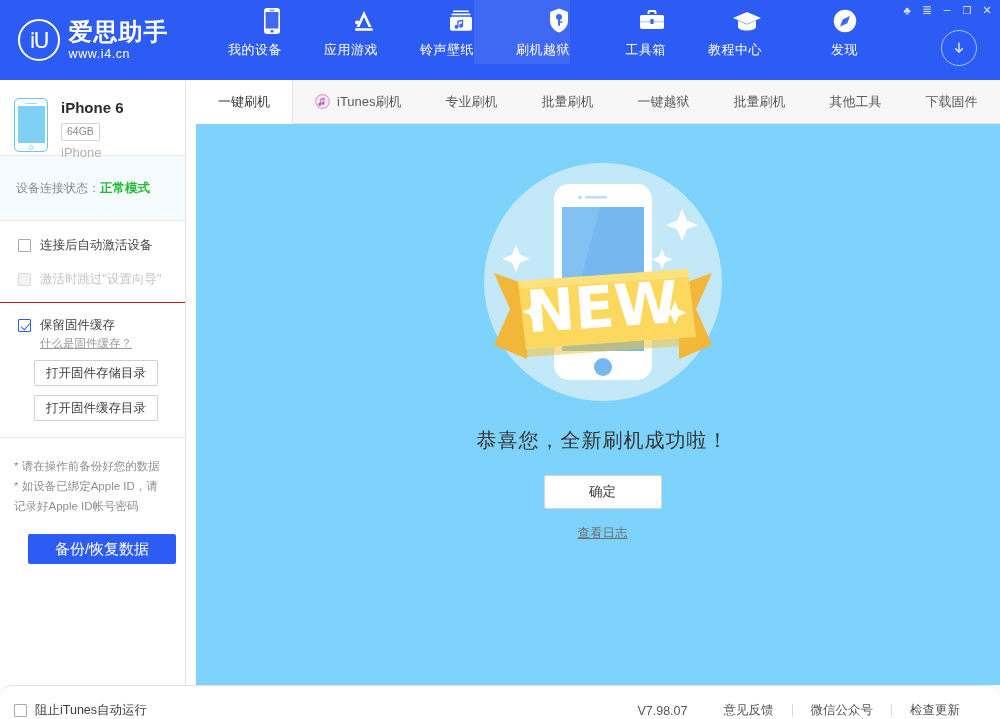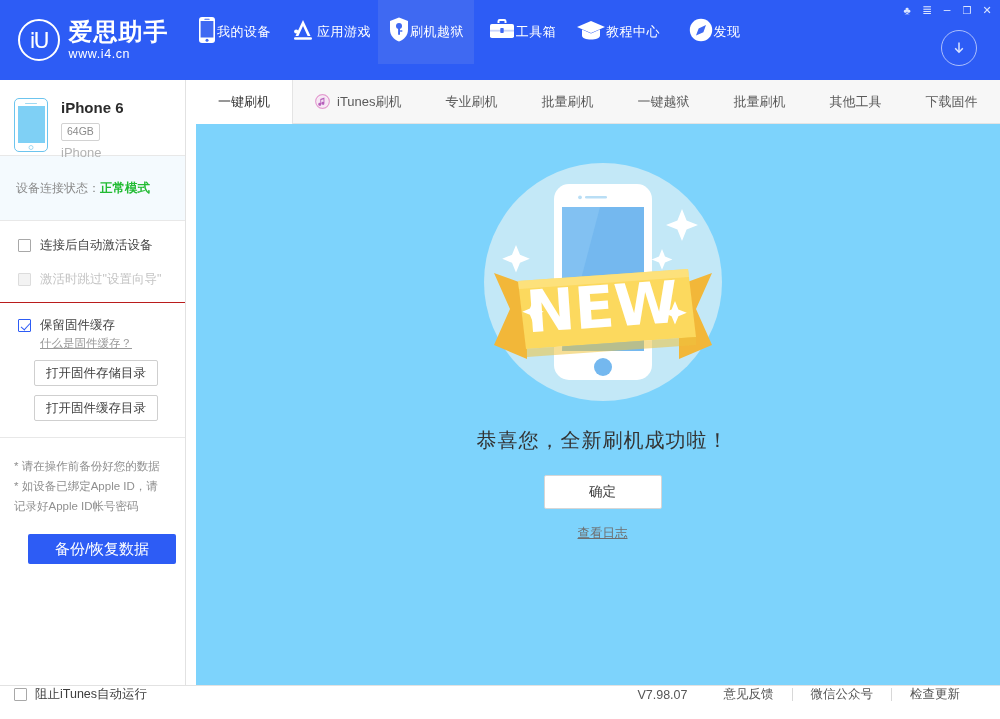--- a/index.html
+++ b/index.html
@@ -45,22 +45,22 @@
     color: #ffffff; font-size: 12.5px; letter-spacing: 0.6px;
     line-height: 1.3; margin-top: 1px;
   }
 
   .nav {
     position: absolute; left: 186px; top: 0;
     height: 80px; display: flex; align-items: stretch;
   }
   .nav-item {
     width: 96px; height: 64px;
-    display: flex; 
-    align-items: center; justify-content: center;
+    display: flex; flex-direction: column;
+    align-items: flex-end; justify-content: center;
     cursor: pointer;
   }
   .nav-item.active { background: #3f69f2; }
   .nav-icon {
     height: 30px; display: flex; align-items: center; justify-content: center;
     margin-bottom: 5px;
   }
   .nav-label {
     color: #ffffff; font-size: 13px; letter-spacing: 0.5px;
   }
@@ -219,21 +219,21 @@
   .log-link {
     margin-top: 16px; font-size: 12.5px; color: #6e6e6e;
     text-decoration: underline; cursor: pointer;
   }
 
   
   .statusbar {
     position: absolute; left: 0; top: 685px;
     width: 1000px; height: 34px;
     background: #ffffff; border-top: 1px solid #e2e2e2;
-    display: flex; align-items: flex-start;
+    display: flex; align-items: flex-end; border-radius: 12px;
   }
   .sb-left { display: flex; align-items: center; padding-left: 14px; }
   .sb-left .cbx { margin-right: 8px; }
   .sb-text { font-size: 12.5px; color: #3d3d3d; }
   .sb-right {
     margin-left: auto; display: flex; align-items: center;
     padding-right: 22px; gap: 0;
   }
   .sb-item { font-size: 12.5px; color: #555555; padding: 0 18px; cursor: pointer; }
   .sb-item.static { color: #555555; cursor: default; }
@@ -272,20 +272,31 @@
         <span class="nav-icon">
           <svg width="28" height="26" viewBox="0 0 28 26">
             <path d="M14 3 L21.5 19 L18.6 19 L14 9 L9.4 19 L6.5 19 Z" fill="#ffffff"></path>
             <rect x="5" y="20.3" width="18" height="2.4" rx="1.2" fill="#ffffff"></rect>
             <circle cx="7.2" cy="14.5" r="2.1" fill="#ffffff"></circle>
           </svg>
         </span>
         <span class="nav-label">应用游戏</span>
       </div>
 
+      <div class="nav-item">
+        <span class="nav-icon">
+          <svg width="26" height="26" viewBox="0 0 26 26">
+            <rect x="5" y="2.5" width="16" height="1.6" rx="0.8" fill="#ffffff"></rect>
+            <rect x="3.5" y="5.6" width="19" height="1.6" rx="0.8" fill="#ffffff"></rect>
+            <rect x="2" y="8.8" width="22" height="14" rx="2" fill="#ffffff"></rect>
+            <path d="M15.2 11.6 L15.2 17.6 A2 2 0 1 1 13.9 15.8 L13.9 13.2 L10.6 14 L10.6 18.7 A2 2 0 1 1 9.3 16.9 L9.3 12.8 Z" fill="#3f69f2"></path>
+          </svg>
+        </span>
+        <span class="nav-label">铃声壁纸</span>
+      </div>
 
       <div class="nav-item active">
         <span class="nav-icon">
           <svg width="22" height="27" viewBox="0 0 22 27">
             <path d="M11 1.5 L20 5 L20 13.5 C20 19.5 16 23.5 11 25.5 C6 23.5 2 19.5 2 13.5 L2 5 Z" fill="#ffffff"></path>
             <circle cx="11" cy="10" r="3" fill="#3f69f2"></circle>
             <rect x="10.1" y="12" width="1.9" height="7" rx="0.9" fill="#3f69f2"></rect>
             <rect x="11.9" y="14.2" width="2.6" height="1.6" rx="0.8" fill="#3f69f2"></rect>
           </svg>
         </span>

